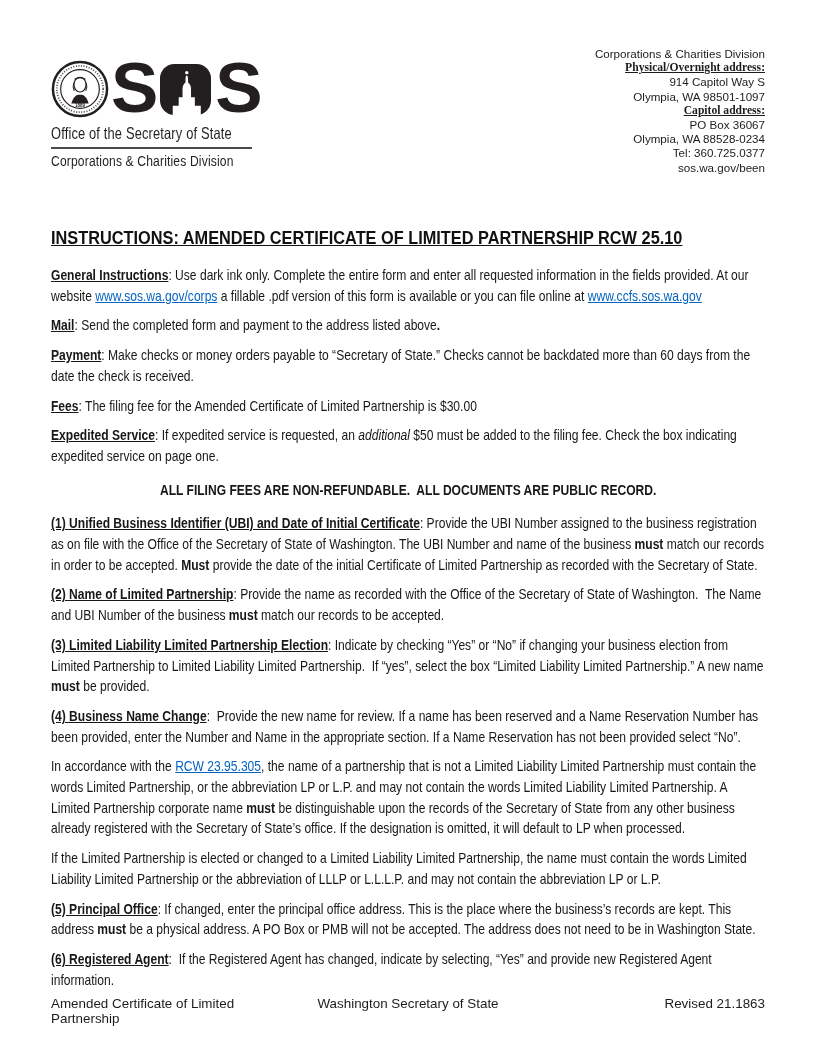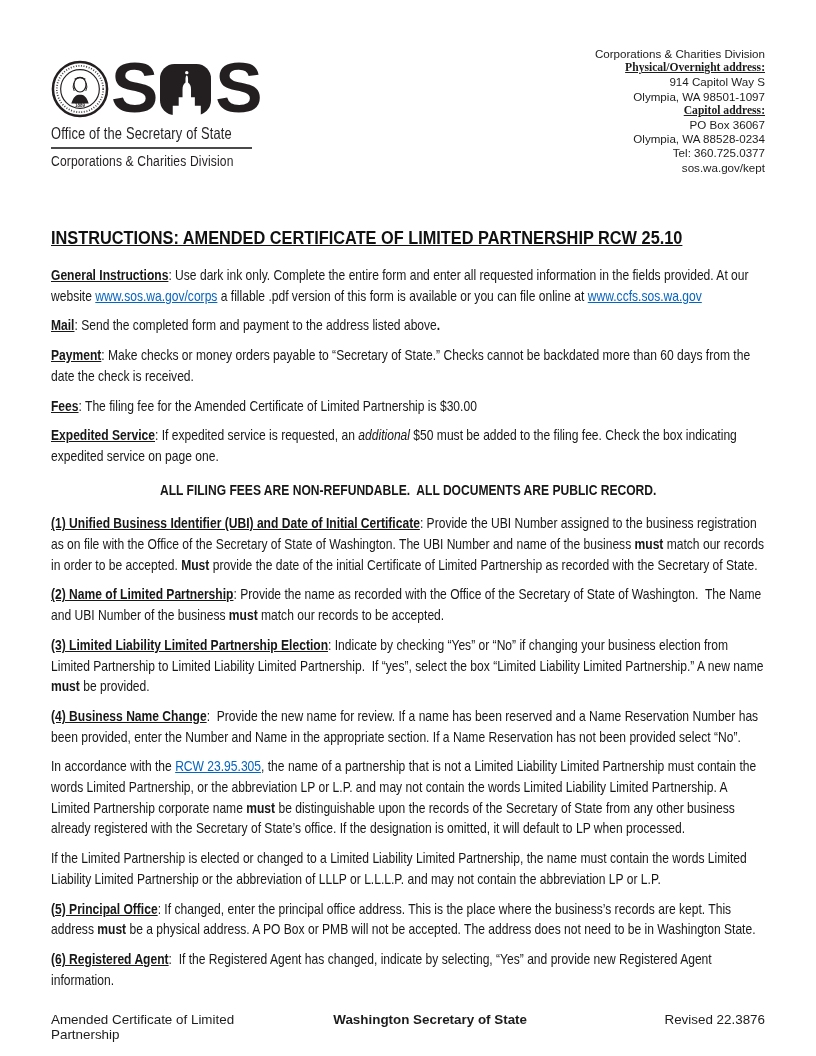--- a/index.html
+++ b/index.html
@@ -64,22 +64,22 @@
   .u { text-decoration: underline; }
   .i { font-style: italic; }
   a.lnk { color: #0563C1; text-decoration: underline; cursor: pointer; }
 
   
   .footer {
     position: absolute; left: 51px; right: 51px; top: 996px;
     display: flex; align-items: baseline;
     font-size: 13.4px; color: #1c1c1c;
   }
-  .footer .f-left  { flex: 1; text-align: left; margin-top: 16px; }
-  .footer .f-center{ flex: 1; text-align: right; white-space: nowrap; font-weight: bold; }
+  .footer .f-left  { flex: 1; text-align: left; }
+  .footer .f-center{ flex: 1; text-align: center; white-space: nowrap; }
   .footer .f-right { flex: 1; text-align: right; }
 </style>
 </head>
 <body>
 
 <div class="page">
 
   <div class="header">
 
     <div class="logo">
@@ -111,21 +111,21 @@
 
     <div class="addr">
       <div>Corporations &amp; Charities Division</div>
       <div class="b-u">Physical/Overnight address:</div>
       <div>914 Capitol Way S</div>
       <div>Olympia, WA 98501-1097</div>
       <div class="b-u">Capitol address:</div>
       <div>PO Box 36067</div>
       <div>Olympia, WA 88528-0234</div>
       <div>Tel: 360.725.0377</div>
-      <div>sos.wa.gov/kept</div>
+      <div>sos.wa.gov/been</div>
     </div>
   </div>
 
   <div class="content">
     <h1 class="title">INSTRUCTIONS: AMENDED CERTIFICATE OF LIMITED PARTNERSHIP RCW 25.10</h1>
 
     <p><span class="b u">General Instructions</span><span>: Use dark ink only. Complete the entire form and enter all requested information in the fields provided. At our website </span><a class="lnk" href="#">www.sos.wa.gov/corps</a><span> a fillable .pdf version of this form is available or you can file online at </span><a class="lnk" href="#">www.ccfs.sos.wa.gov</a></p>
     <p><span class="b u">Mail</span><span>: Send the completed form and payment to the address listed above</span><span class="b">.</span></p>
     <p><span class="b u">Payment</span><span>: Make checks or money orders payable to “Secretary of State.” Checks cannot be backdated more than 60 days from the date the check is received.</span></p>
     <p><span class="b u">Fees</span><span>: The filing fee for the Amended Certificate of Limited Partnership is $30.00</span></p>
@@ -137,16 +137,16 @@
     <p><span class="b u">(4) Business Name Change</span><span>:  Provide the new name for review. If a name has been reserved and a Name Reservation Number has been provided, enter the Number and Name in the appropriate section. If a Name Reservation has not been provided select “No”.</span></p>
     <p><span>In accordance with the </span><a class="lnk" href="#">RCW 23.95.305</a><span>, the name of a partnership that is not a Limited Liability Limited Partnership must contain the words Limited Partnership, or the abbreviation LP or L.P. and may not contain the words Limited Liability Limited Partnership. A Limited Partnership corporate name </span><span class="b">must</span><span> be distinguishable upon the records of the Secretary of State from any other business already registered with the Secretary of State’s office. If the designation is omitted, it will default to LP when processed.</span></p>
     <p><span>If the Limited Partnership is elected or changed to a Limited Liability Limited Partnership, the name must contain the words Limited Liability Limited Partnership or the abbreviation of LLLP or L.L.L.P. and may not contain the abbreviation LP or L.P.</span></p>
     <p><span class="b u">(5) Principal Office</span><span>: If changed, enter the principal office address. This is the place where the business’s records are kept. This address </span><span class="b">must</span><span> be a physical address. A PO Box or PMB will not be accepted. The address does not need to be in Washington State.</span></p>
     <p><span class="b u">(6) Registered Agent</span><span>:  If the Registered Agent has changed, indicate by selecting, “Yes” and provide new Registered Agent information.</span></p>
   </div>
 
   <div class="footer">
     <span class="f-left">Amended Certificate of Limited Partnership</span>
     <span class="f-center">Washington Secretary of State</span>
-    <span class="f-right">Revised 22.3876</span>
+    <span class="f-right">Revised 21.1863</span>
   </div>
 
 </div>
 
 </body></html>

